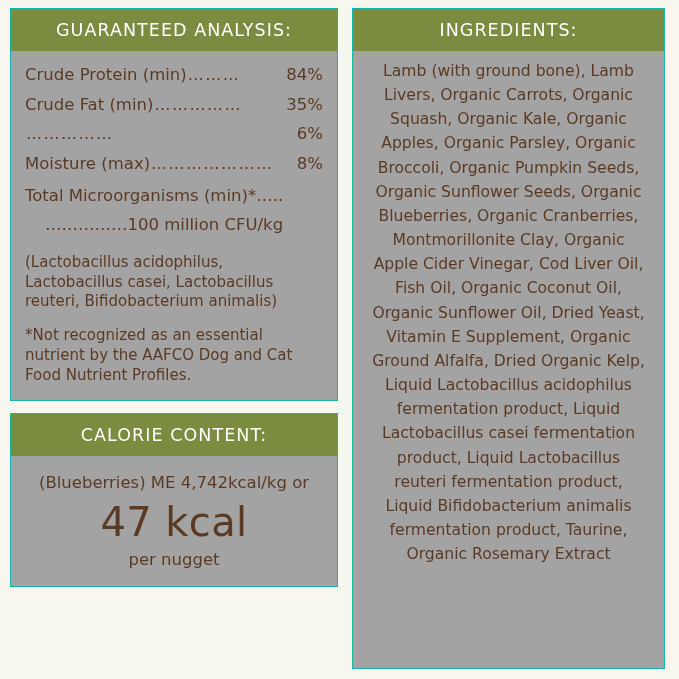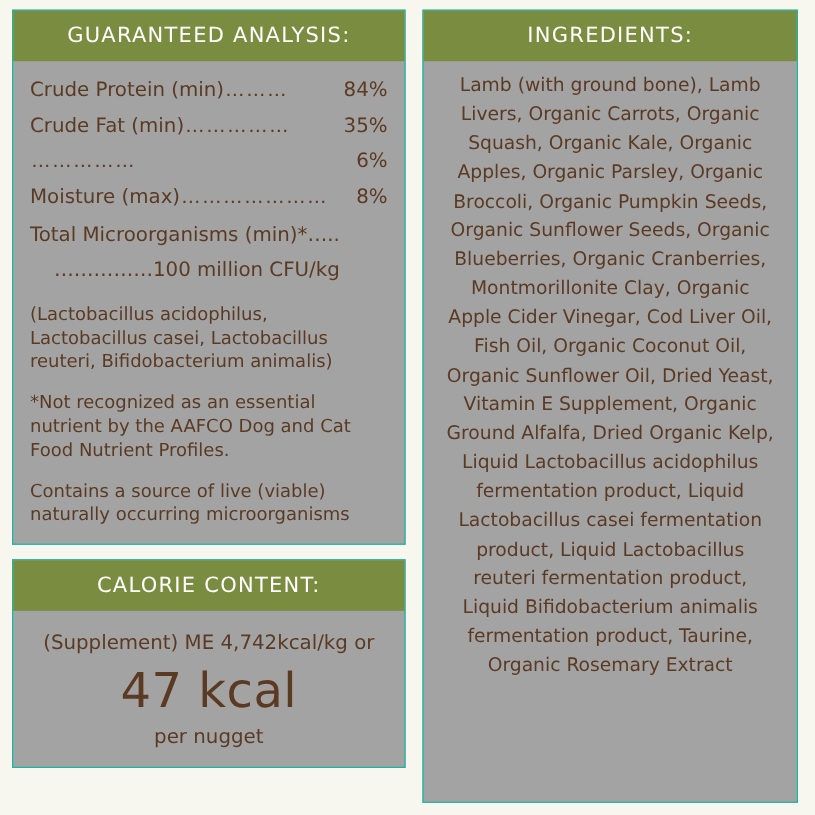--- a/index.html
+++ b/index.html
@@ -167,29 +167,28 @@
           <span class="ga-label">Moisture (max)</span>
           <span class="ga-dots">…………………</span>
           <span class="ga-value">8%</span>
         </div>
 
         <div class="ga-row-wrap">Total Microorganisms (min)*…..</div>
         <div class="ga-cfu">……………100 million CFU/kg</div>
 
         <div class="ga-note">(Lactobacillus acidophilus, Lactobacillus casei, Lactobacillus reuteri, Bifidobacterium animalis)</div>
         <div class="ga-note">*Not recognized as an essential nutrient by the AAFCO Dog and Cat Food Nutrient Profiles.</div>
-        <div class="ga-note">Contains a source of live (viable) naturally occurring microorganisms</div>
 
       </div>
     </div>
 
     <div class="panel">
       <div class="panel-header">CALORIE CONTENT:</div>
       <div class="panel-body cal-body">
-        <div class="cal-line1">(Supplement) ME 4,742kcal/kg or</div>
+        <div class="cal-line1">(Blueberries) ME 4,742kcal/kg or</div>
         <div class="cal-big">47 kcal</div>
         <div class="cal-sub">per nugget</div>
       </div>
     </div>
 
   </div>
 
   <div class="col col-right">
     <div class="panel right-panel">
       <div class="panel-header">INGREDIENTS:</div>

